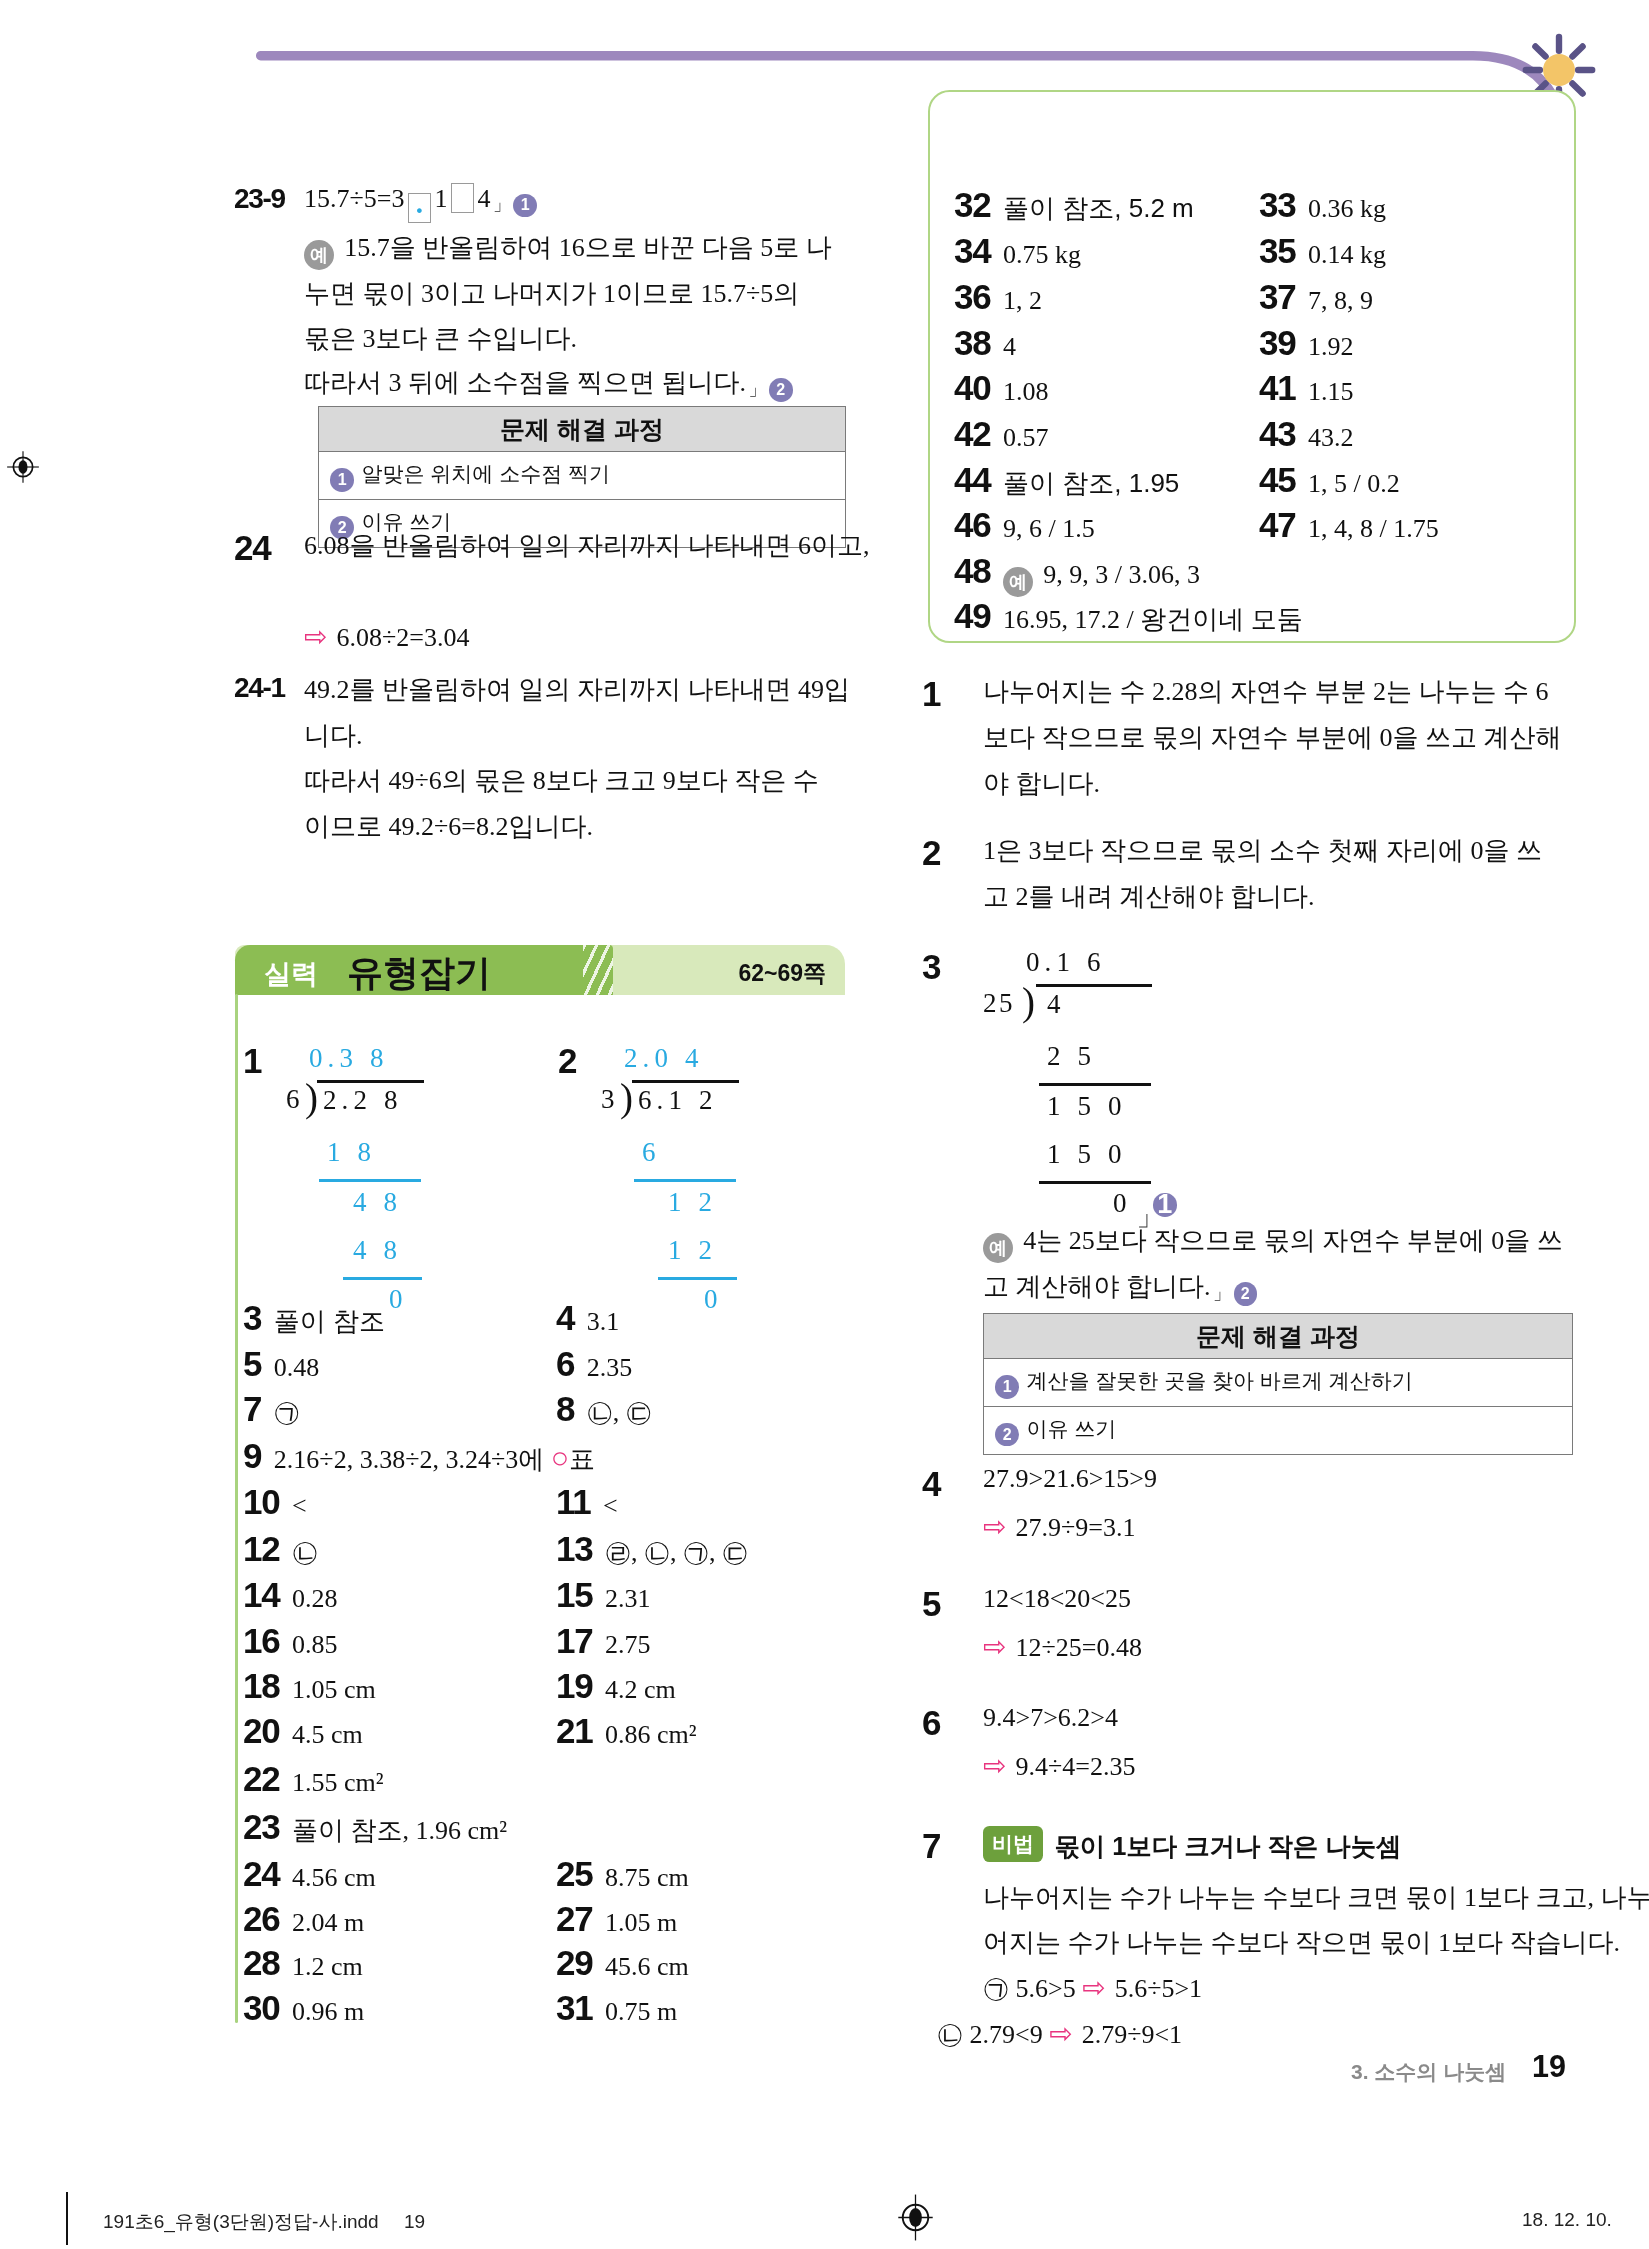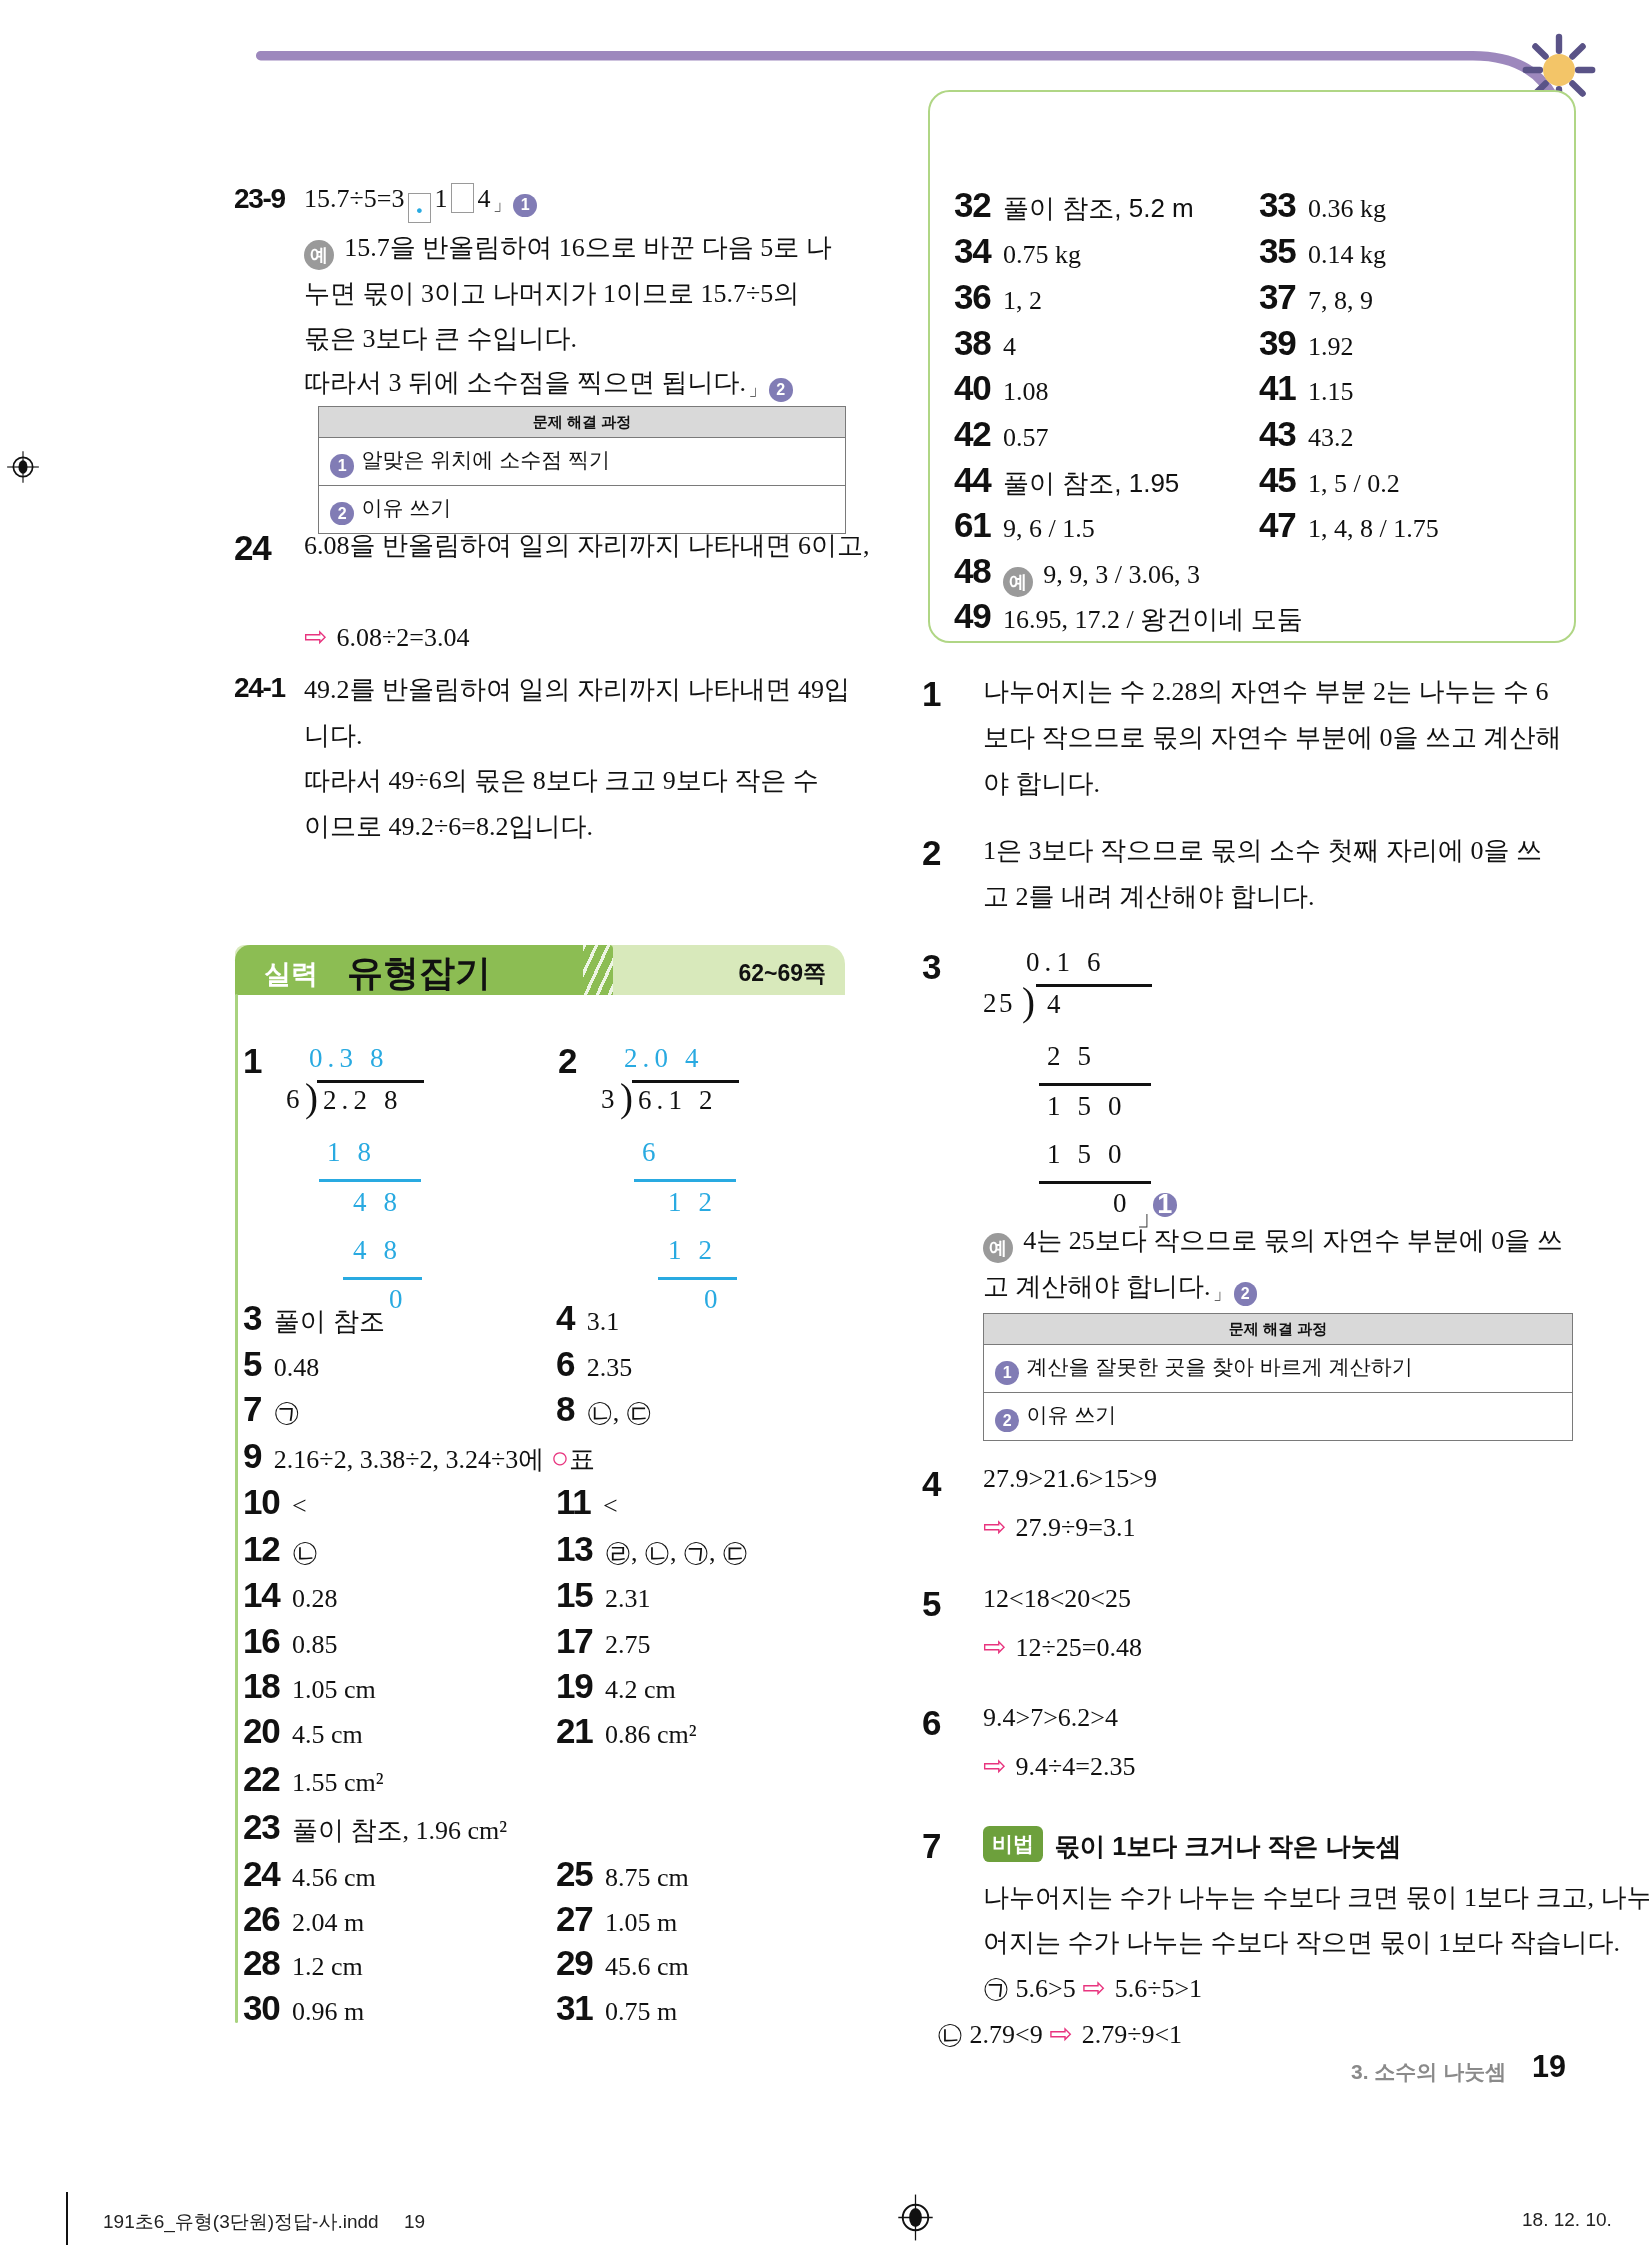--- a/index.html
+++ b/index.html
@@ -17,21 +17,21 @@
   .qt{font-size:18px;vertical-align:-3.8px;margin:0 2.5px;color:#333;}
   .mk{display:inline-flex;align-items:center;justify-content:center;width:23.5px;height:23.5px;border-radius:50%;
       background:#817cb5;color:#fff;font-family:"Liberation Sans","DejaVu Sans",sans-serif;
       font-size:16px;font-weight:bold;vertical-align:-3.8px;}
   .ye{display:inline-flex;align-items:center;justify-content:center;width:30px;height:30px;border-radius:50%;
       background:#9a9a9a;color:#fff;font-family:"Liberation Sans","DejaVu Sans",sans-serif;
       font-size:18px;font-weight:bold;vertical-align:-5.1px;margin-right:10.2px;}
   .bx{display:inline-block;width:21.6px;height:28px;border:1.9px solid #9a9a9a;vertical-align:-6.4px;margin:0 3.2px;
       text-align:center;line-height:19px;font-weight:bold;font-size:29px;}
   .pbox{position:absolute;border:1.3px solid #7a7a7a;background:#fff;}
-  .pbox .hd{background:#d9d9d9;border-bottom:1.3px solid #7a7a7a;text-align:center;font-weight:bold;font-size:15px;
+  .pbox .hd{background:#d9d9d9;border-bottom:1.3px solid #7a7a7a;text-align:center;font-weight:bold;font-size:25px;
       font-family:"Liberation Sans","DejaVu Sans",sans-serif;padding:5.7px 0;}
   .pbox .row{font-family:"Liberation Sans","DejaVu Sans",sans-serif;font-size:21px;padding:7.6px 11.4px;}
   .pbox .row + .row{border-top:1.3px solid #7a7a7a;}
   .pbox .row .mk{margin-right:7.6px;}
   .ld{position:absolute;}
   .ld span{position:absolute;font-size:27px;letter-spacing:5.1px;}
   .ld .paren{font-size:39px;letter-spacing:0;}
   .ln{position:absolute;background:#111;height:2.5px;}
   .secband{position:absolute;left:235px;top:945px;width:610px;height:50px;background:#d8e9bb;border-radius:9px 19px 0 0;}
   .sectab{position:absolute;left:235px;top:945px;width:378px;height:50px;background:#8cbd53;border-radius:15.2px 3.8px 0 0;}
@@ -195,21 +195,21 @@
   <div class="abs cell" style="left:954px;top:277px"><span class="qnum">36</span><span class="val">1, 2</span></div>
   <div class="abs cell" style="left:1259px;top:277px"><span class="qnum">37</span><span class="val">7, 8, 9</span></div>
   <div class="abs cell" style="left:954px;top:323px"><span class="qnum">38</span><span class="val">4</span></div>
   <div class="abs cell" style="left:1259px;top:323px"><span class="qnum">39</span><span class="val">1.92</span></div>
   <div class="abs cell" style="left:954px;top:368px"><span class="qnum">40</span><span class="val">1.08</span></div>
   <div class="abs cell" style="left:1259px;top:368px"><span class="qnum">41</span><span class="val">1.15</span></div>
   <div class="abs cell" style="left:954px;top:414px"><span class="qnum">42</span><span class="val">0.57</span></div>
   <div class="abs cell" style="left:1259px;top:414px"><span class="qnum">43</span><span class="val">43.2</span></div>
   <div class="abs cell" style="left:954px;top:460px"><span class="qnum">44</span><span class="val sans">풀이 참조, 1.95</span></div>
   <div class="abs cell" style="left:1259px;top:460px"><span class="qnum">45</span><span class="val">1, 5 / 0.2</span></div>
-  <div class="abs cell" style="left:954px;top:505px"><span class="qnum">61</span><span class="val">9, 6 / 1.5</span></div>
+  <div class="abs cell" style="left:954px;top:505px"><span class="qnum">46</span><span class="val">9, 6 / 1.5</span></div>
   <div class="abs cell" style="left:1259px;top:505px"><span class="qnum">47</span><span class="val">1, 4, 8 / 1.75</span></div>
   <div class="abs cell" style="left:954px;top:551px"><span class="qnum">48</span><span class="ye">예</span><span class="val">9, 9, 3 / 3.06, 3</span></div>
   <div class="abs cell" style="left:954px;top:596px"><span class="qnum">49</span><span class="val">16.95, 17.2 / 왕건이네 모둠</span></div>
 
   <div class="abs qnum" style="left:922px;top:674px">1</div>
   <div class="abs txt" style="left:983px;top:674px"><span>나누어지는 수 2.28의 자연수 부분 2는 나누는 수 6</span></div>
   <div class="abs txt" style="left:983px;top:720px"><span>보다 작으므로 몫의 자연수 부분에 0을 쓰고 계산해</span></div>
   <div class="abs txt" style="left:983px;top:766px"><span>야 합니다.</span></div>
 
   <div class="abs qnum" style="left:922px;top:833px">2</div>

